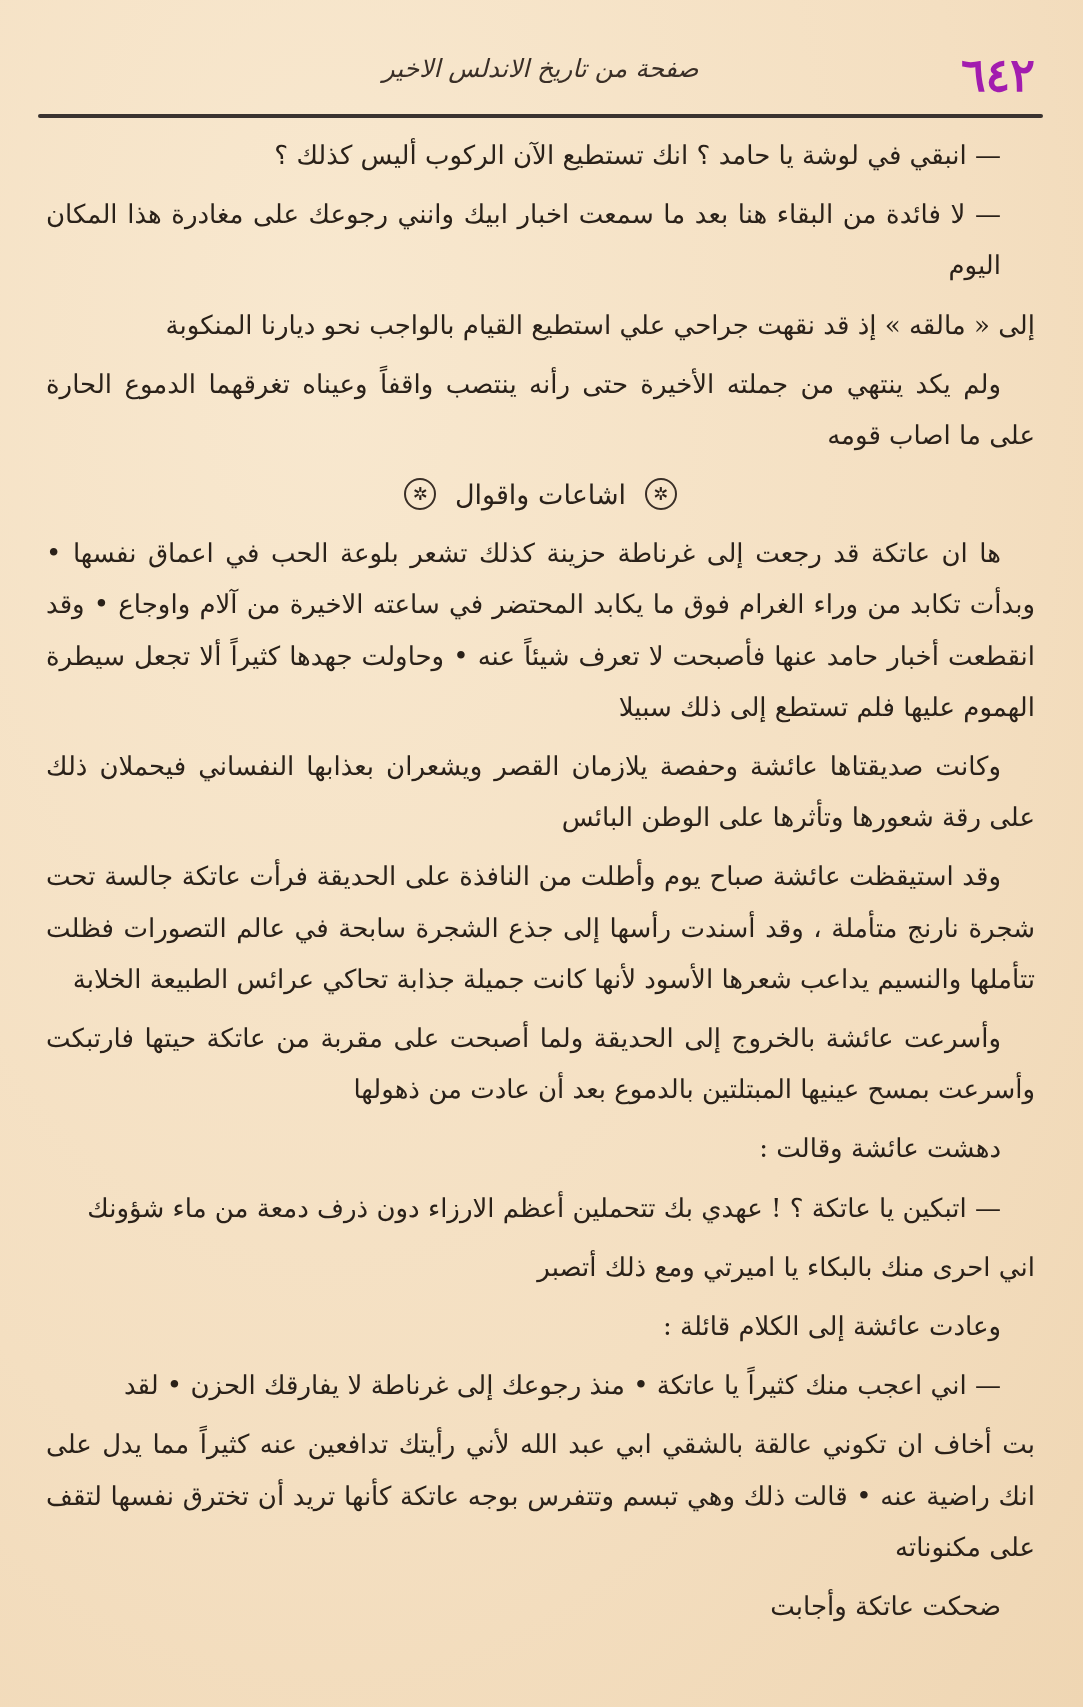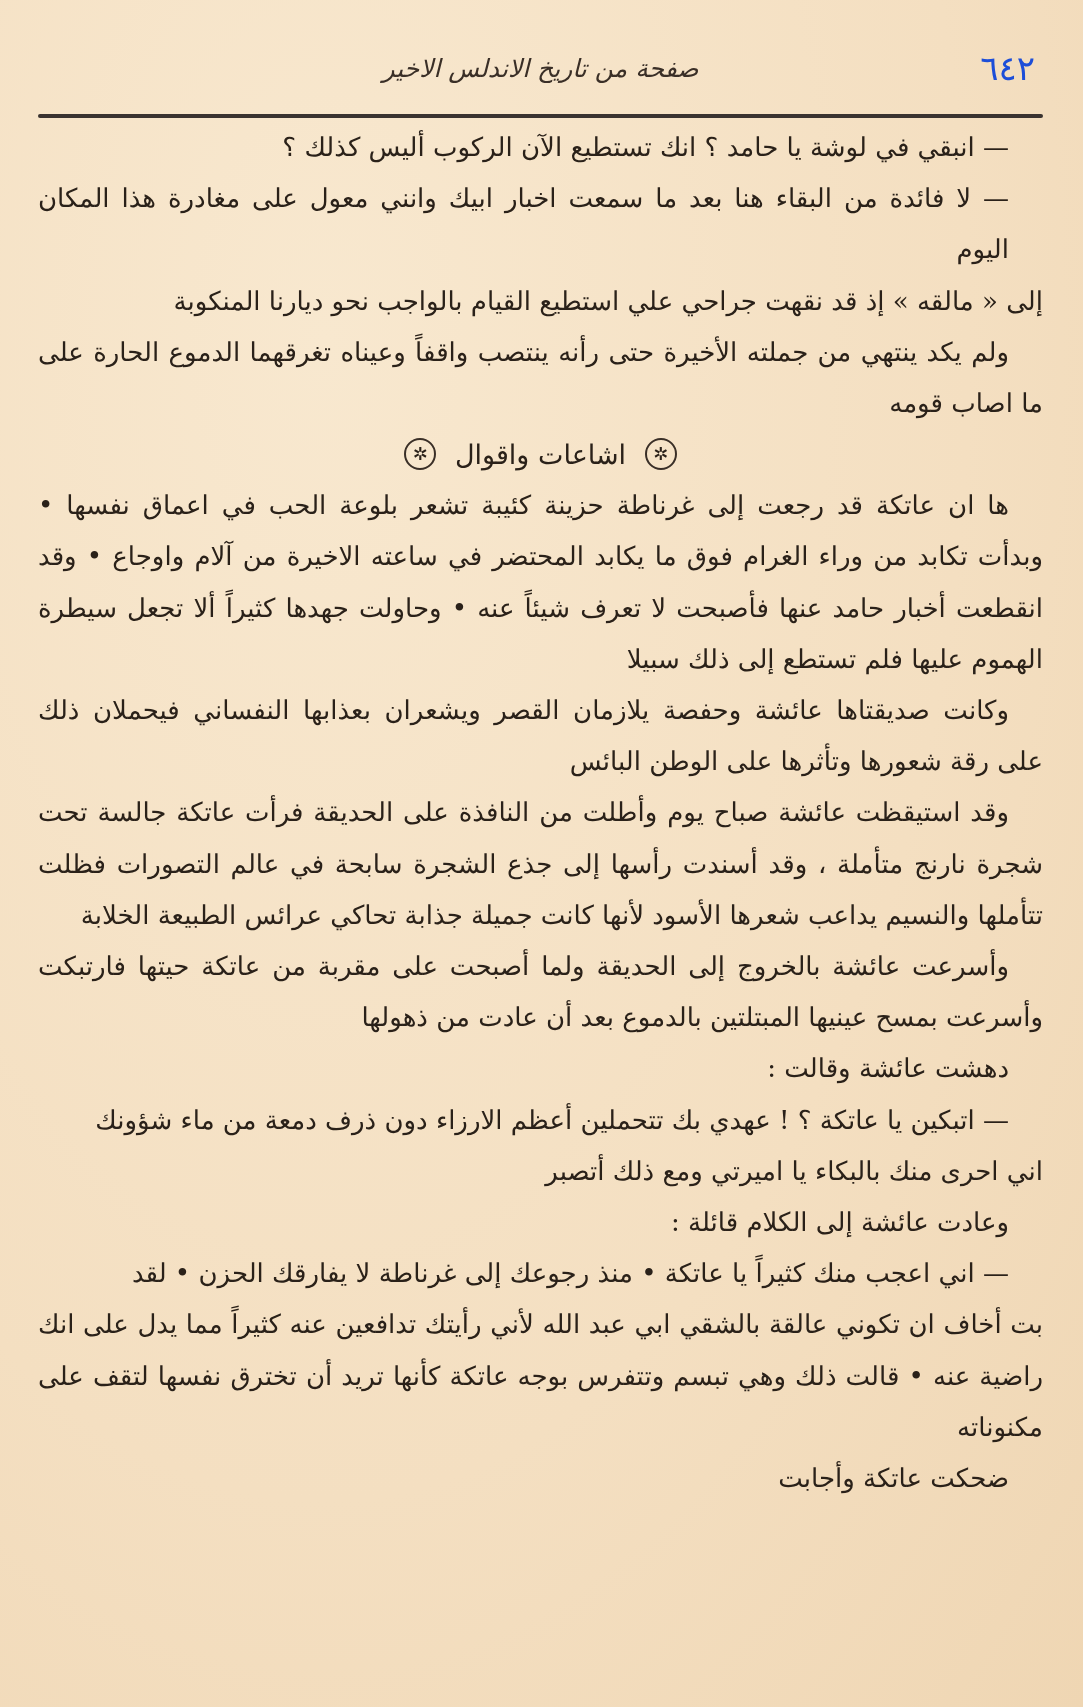--- a/index.html
+++ b/index.html
@@ -22,23 +22,23 @@
   }
   .header {
     position: relative;
     height: 60px;
     direction: rtl;
   }
   .page-number {
     position: absolute;
     right: 8px;
     top: 10px;
-    font-size: 34px;
-    font-weight: normal;
-    color: #1d4ed8;
+    font-size: 46px;
+    font-weight: bold;
+    color: #a21caf;
     letter-spacing: 2px;
   }
   .running-title {
     position: absolute;
     left: 0;
     right: 0;
     top: 16px;
     text-align: center;
     font-size: 25px;
     color: #3a2f27;
@@ -56,21 +56,21 @@
   .body-text {
     position: absolute;
     top: 84px;
     left: 0;
     right: 0;
     font-size: 26px;
     line-height: 51.2px;
     text-align: justify;
   }
   .para {
-    margin: 0;
+    margin: 8px;
     text-indent: 34px;
   }
   .para.dialog { text-indent: 0; padding-right: 34px; }
   .para.dialog-cont { text-indent: 0; }
   .section-heading {
     text-align: center;
     font-size: 27px;
     margin: 0;
     line-height: 51px;
   }
@@ -94,31 +94,31 @@
 
 <div class="page">
   <div class="header">
     <span class="page-number">٦٤٢</span>
     <div class="running-title">صفحة من تاريخ الاندلس الاخير</div>
     <div class="rule"></div>
   </div>
 
   <div class="body-text">
     <p class="para dialog">— انبقي في لوشة يا حامد ؟ انك تستطيع الآن الركوب أليس كذلك ؟</p>
-    <p class="para dialog">— لا فائدة من البقاء هنا بعد ما سمعت اخبار ابيك وانني معول على مغادرة هذا المكان اليوم</p>
+    <p class="para dialog">— لا فائدة من البقاء هنا بعد ما سمعت اخبار ابيك وانني رجوعك على مغادرة هذا المكان اليوم</p>
     <p class="para dialog-cont">إلى « مالقه » إذ قد نقهت جراحي علي استطيع القيام بالواجب نحو ديارنا المنكوبة</p>
     <p class="para">ولم يكد ينتهي من جملته الأخيرة حتى رأنه ينتصب واقفاً وعيناه تغرقهما الدموع الحارة على ما اصاب قومه</p>
 
     <p class="section-heading">
       <span class="ornament">✲</span>
       <span>اشاعات واقوال</span>
       <span class="ornament">✲</span>
     </p>
 
-    <p class="para">ها ان عاتكة قد رجعت إلى غرناطة حزينة كئيبة تشعر بلوعة الحب في اعماق نفسها • وبدأت تكابد من وراء الغرام فوق ما يكابد المحتضر في ساعته الاخيرة من آلام واوجاع • وقد انقطعت أخبار حامد عنها فأصبحت لا تعرف شيئاً عنه • وحاولت جهدها كثيراً ألا تجعل سيطرة الهموم عليها فلم تستطع إلى ذلك سبيلا</p>
+    <p class="para">ها ان عاتكة قد رجعت إلى غرناطة حزينة كذلك تشعر بلوعة الحب في اعماق نفسها • وبدأت تكابد من وراء الغرام فوق ما يكابد المحتضر في ساعته الاخيرة من آلام واوجاع • وقد انقطعت أخبار حامد عنها فأصبحت لا تعرف شيئاً عنه • وحاولت جهدها كثيراً ألا تجعل سيطرة الهموم عليها فلم تستطع إلى ذلك سبيلا</p>
     <p class="para">وكانت صديقتاها عائشة وحفصة يلازمان القصر ويشعران بعذابها النفساني فيحملان ذلك على رقة شعورها وتأثرها على الوطن البائس</p>
     <p class="para">وقد استيقظت عائشة صباح يوم وأطلت من النافذة على الحديقة فرأت عاتكة جالسة تحت شجرة نارنج متأملة ، وقد أسندت رأسها إلى جذع الشجرة سابحة في عالم التصورات فظلت تتأملها والنسيم يداعب شعرها الأسود لأنها كانت جميلة جذابة تحاكي عرائس الطبيعة الخلابة</p>
     <p class="para">وأسرعت عائشة بالخروج إلى الحديقة ولما أصبحت على مقربة من عاتكة حيتها فارتبكت وأسرعت بمسح عينيها المبتلتين بالدموع بعد أن عادت من ذهولها</p>
     <p class="para">دهشت عائشة وقالت :</p>
     <p class="para dialog">— اتبكين يا عاتكة ؟ ! عهدي بك تتحملين أعظم الارزاء دون ذرف دمعة من ماء شؤونك</p>
     <p class="para dialog-cont">اني احرى منك بالبكاء يا اميرتي ومع ذلك أتصبر</p>
     <p class="para">وعادت عائشة إلى الكلام قائلة :</p>
     <p class="para dialog">— اني اعجب منك كثيراً يا عاتكة • منذ رجوعك إلى غرناطة لا يفارقك الحزن • لقد</p>
     <p class="para dialog-cont">بت أخاف ان تكوني عالقة بالشقي ابي عبد الله لأني رأيتك تدافعين عنه كثيراً مما يدل على انك راضية عنه • قالت ذلك وهي تبسم وتتفرس بوجه عاتكة كأنها تريد أن تخترق نفسها لتقف على مكنوناته</p>
     <p class="para">ضحكت عاتكة وأجابت</p>

